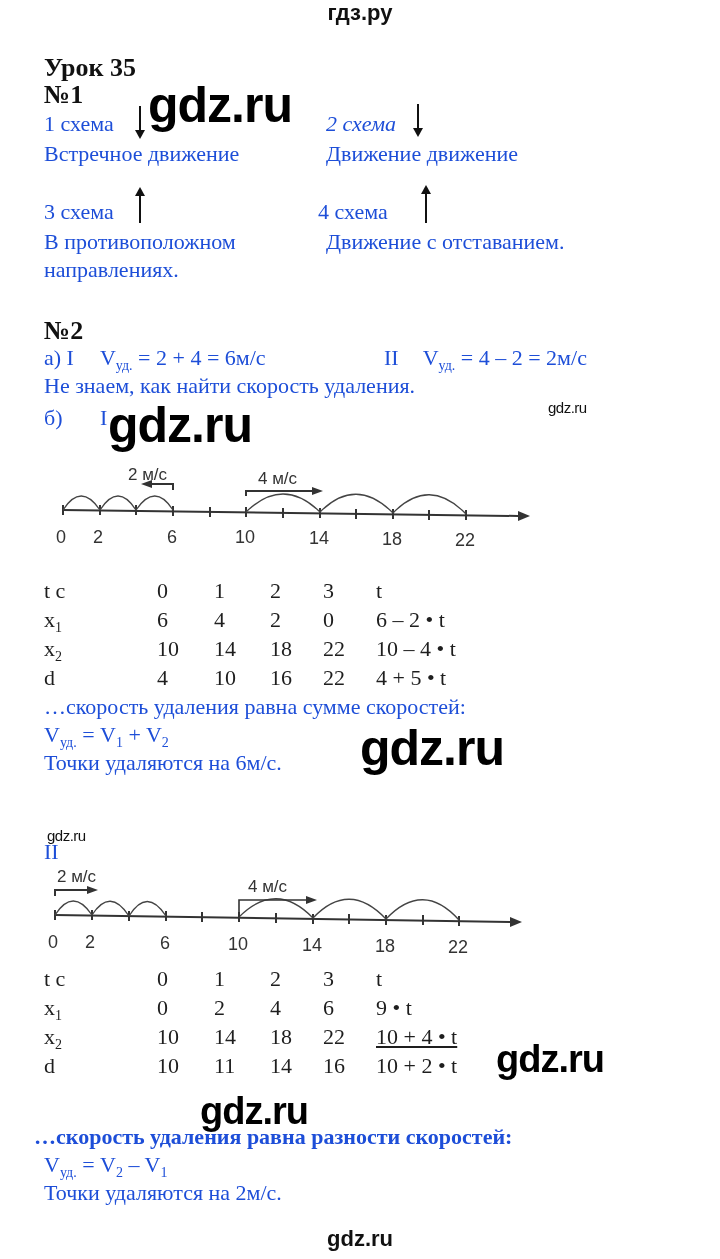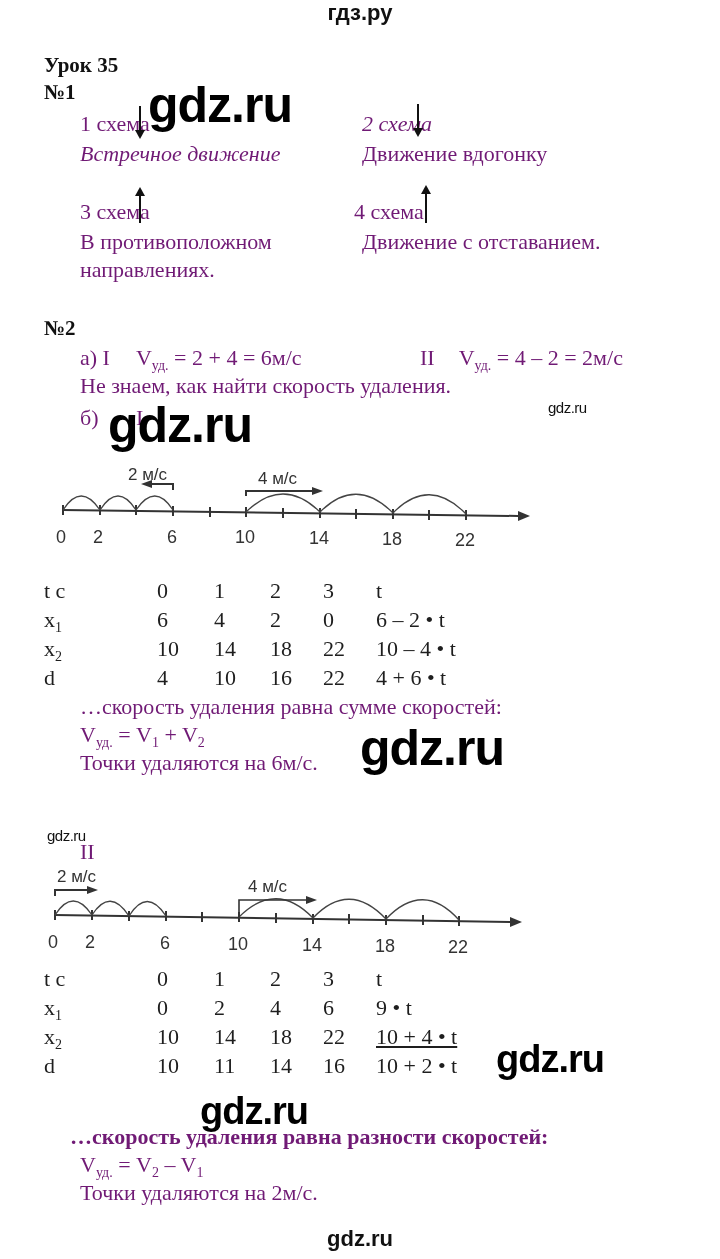--- a/index.html
+++ b/index.html
@@ -3,22 +3,22 @@
 <meta charset="utf-8">
 <style>
   html, body { margin: 0; padding: 0; background: #ffffff; }
   body { width: 720px; height: 1259px; position: relative; overflow: hidden;
          font-family: "Liberation Serif", serif; color: #1a1a1a; }
   .abs { position: absolute; white-space: nowrap; }
   .site-header { left: 0; width: 720px; top: 0; text-align: center;
                  font-family: "Liberation Sans", sans-serif; font-weight: bold; font-size: 22px; color: #111; line-height: 26px; }
   .site-footer { left: 0; width: 720px; top: 1226px; text-align: center;
                  font-family: "Liberation Sans", sans-serif; font-weight: bold; font-size: 22px; color: #111; line-height: 26px; }
-  .h { font-weight: bold; font-size: 21px; color: #111; }
-  .t { font-size: 22px; line-height: 28px; color: #701a75; margin-left: 36px; }
+  .h { font-weight: bold; font-size: 26px; color: #111; }
+  .t { font-size: 22px; line-height: 28px; color: #1d4ed8; }
   .wm-big { font-family: "Liberation Sans", sans-serif; font-weight: bold; font-size: 50px; color: #000; letter-spacing: -1px; line-height: 50px; }
   .wm-small { font-family: "Liberation Sans", sans-serif; font-size: 15px; color: #111; letter-spacing: -0.5px; line-height: 16px; }
   sub { font-size: 14px; vertical-align: -5px; line-height: 0; }
   .tbl { position: absolute; left: 44px; font-size: 22px; color: #1e1e1e; }
   .tbl .row { position: relative; height: 29px; }
   .tbl .cell { position: absolute; top: 0; white-space: nowrap; }
   svg text { font-family: "Liberation Sans", sans-serif; }
 </style>
 </head>
 <body>
@@ -26,28 +26,28 @@
 <div class="abs site-header">гдз.ру</div>
 
 <div class="abs h" style="left:44px; top:53px;">Урок 35</div>
 <div class="abs h" style="left:44px; top:80px;">№1</div>
 
 <div class="abs t" style="left:44px; top:110px;">1 схема</div>
 <svg class="abs" style="left:134px; top:106px;" width="12" height="34">
   <line x1="6" y1="0" x2="6" y2="28" stroke="#111" stroke-width="2"></line>
   <polygon points="1,24 11,24 6,33" fill="#111"></polygon>
 </svg>
-<div class="abs t" style="left:44px; top:140px;font-style:italic;">Встречное движение</div>
+<div class="abs t" style="left:44px; top:140px;">Встречное движение</div>
 
 <div class="abs t" style="left:326px; top:110px;font-style:italic;">2 схема</div>
 <svg class="abs" style="left:412px; top:104px;" width="12" height="34">
   <line x1="6" y1="0" x2="6" y2="28" stroke="#111" stroke-width="2"></line>
   <polygon points="1,24 11,24 6,33" fill="#111"></polygon>
 </svg>
-<div class="abs t" style="left:326px; top:140px;">Движение вдогонку</div>
+<div class="abs t" style="left:326px; top:140px;">Движение движение</div>
 
 <div class="abs t" style="left:44px; top:198px;">3 схема</div>
 <svg class="abs" style="left:134px; top:186px;" width="12" height="38">
   <line x1="6" y1="6" x2="6" y2="37" stroke="#111" stroke-width="2"></line>
   <polygon points="1,10 11,10 6,1" fill="#111"></polygon>
 </svg>
 <div class="abs t" style="left:44px; top:228px;">В противоположном</div>
 <div class="abs t" style="left:44px; top:256px;">направлениях.</div>
 
 <div class="abs t" style="left:318px; top:198px;">4 схема</div>
@@ -142,21 +142,21 @@
     <span class="cell" style="left:226px;">18</span>
     <span class="cell" style="left:279px;">22</span>
     <span class="cell" style="left:332px;">10 – 4 • t</span>
   </div>
   <div class="row">
     <span class="cell" style="left:0;">d</span>
     <span class="cell" style="left:113px;">4</span>
     <span class="cell" style="left:170px;">10</span>
     <span class="cell" style="left:226px;">16</span>
     <span class="cell" style="left:279px;">22</span>
-    <span class="cell" style="left:332px;">4 + 6 • t</span>
+    <span class="cell" style="left:332px;">4 + 5 • t</span>
   </div>
 </div>
 
 <div class="abs t" style="left:44px; top:693px;">…скорость удаления равна сумме скоростей:</div>
 <div class="abs t" style="left:44px; top:721px;">
   <span>V</span><sub>уд.</sub><span> = V</span><sub>1</sub><span> + V</span><sub>2</sub>
 </div>
 <div class="abs t" style="left:44px; top:749px;">Точки удаляются на 6м/с.</div>
 <div class="abs wm-big" style="left:360px; top:723px;">gdz.ru</div>
 

